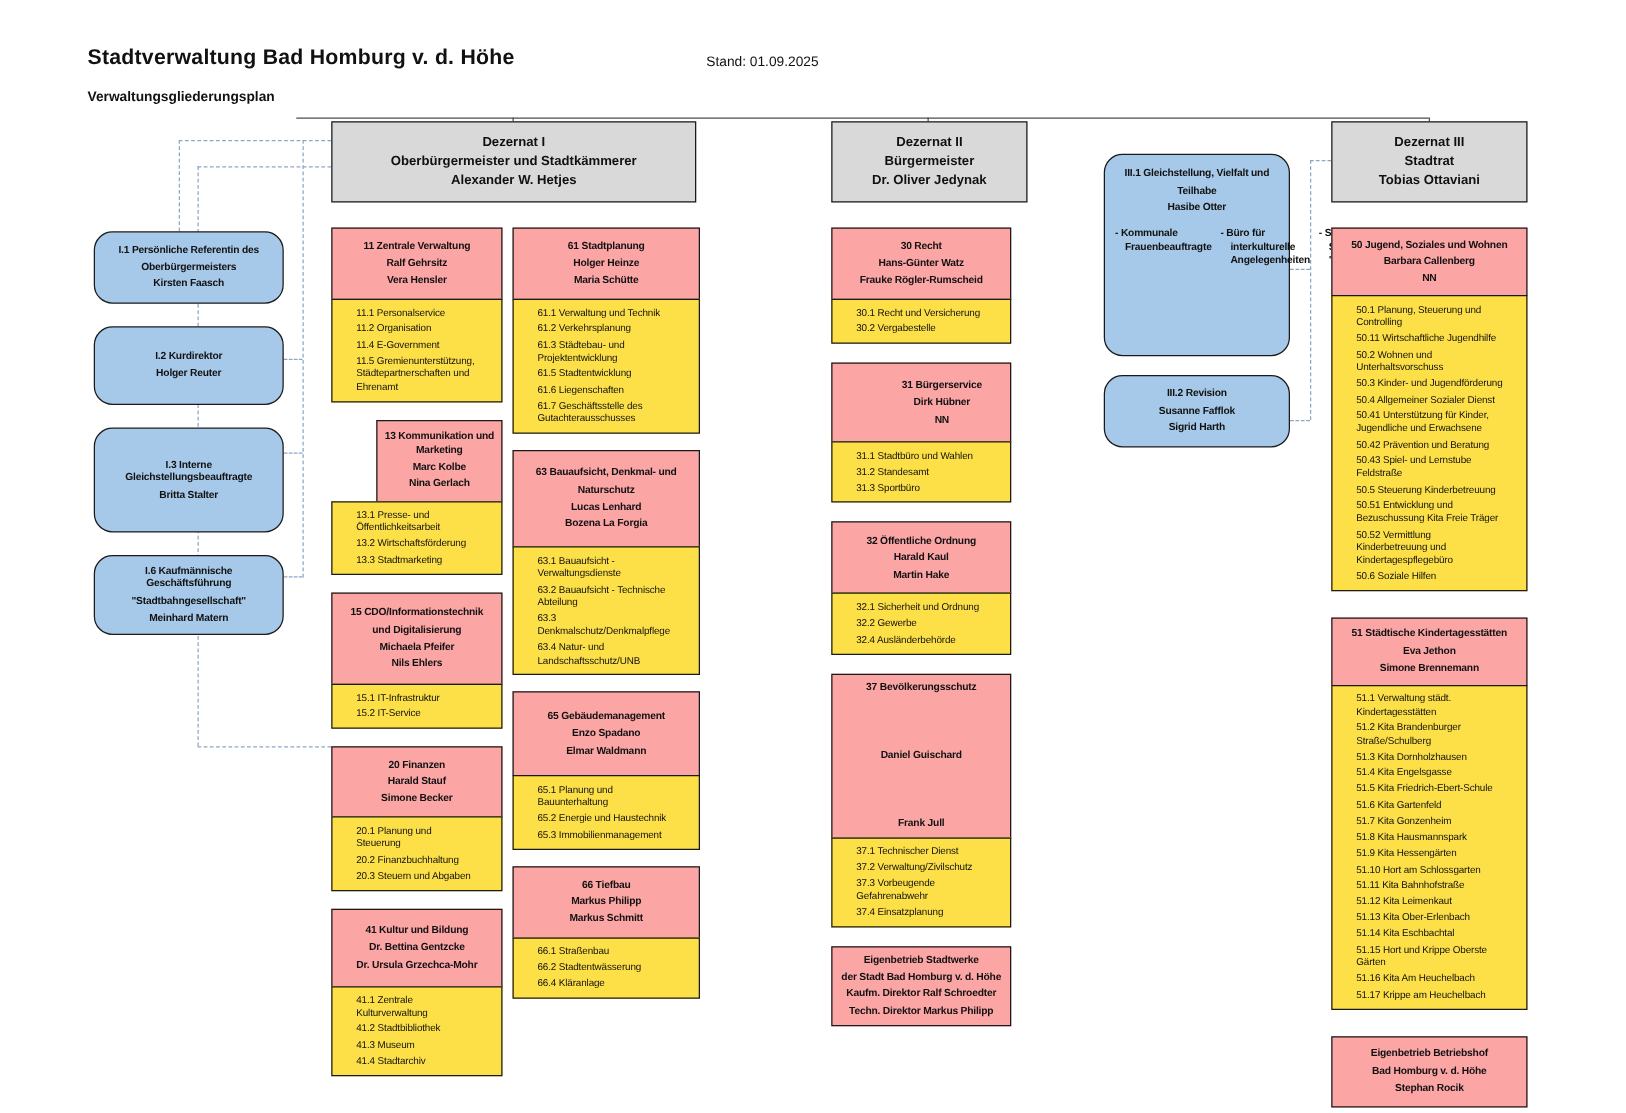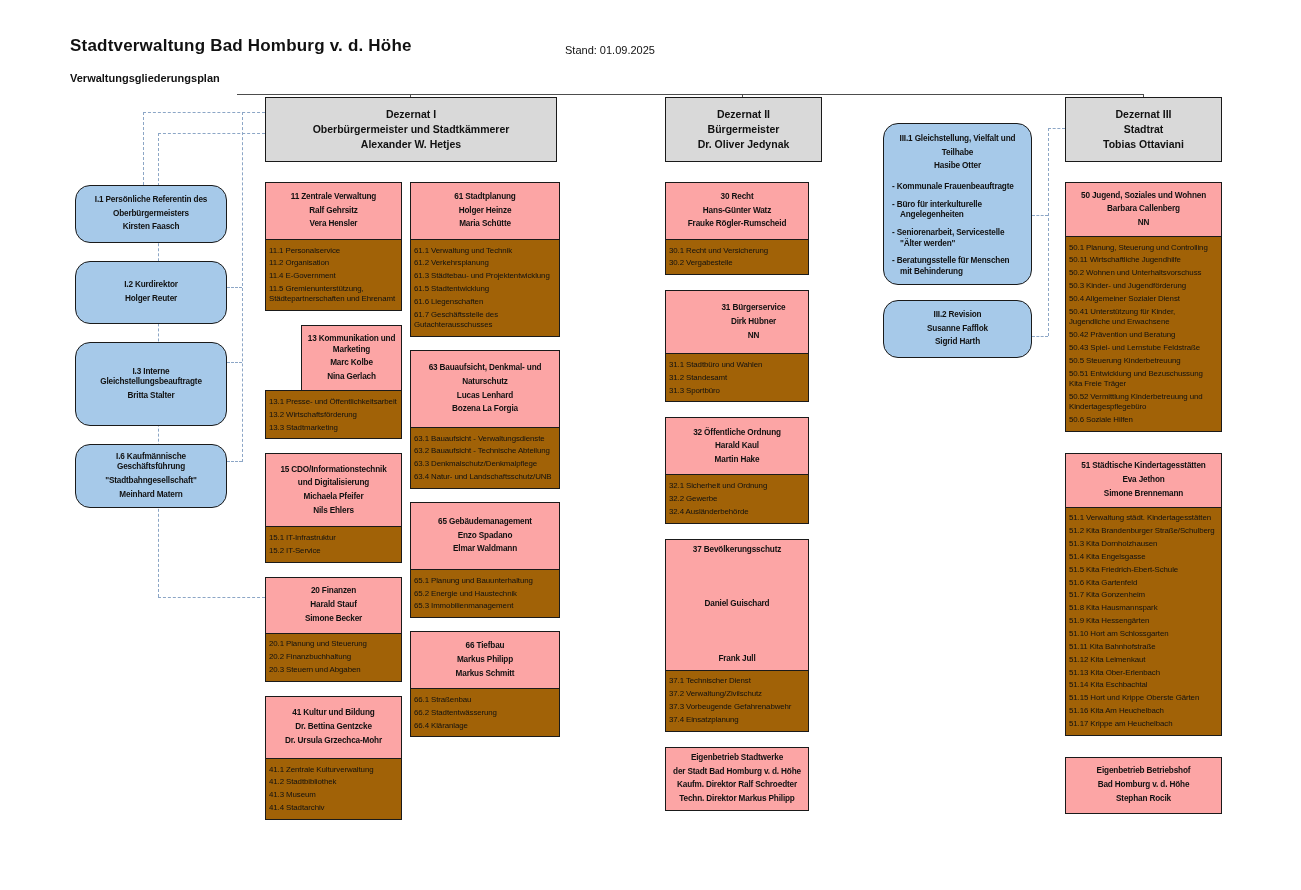--- a/index.html
+++ b/index.html
@@ -23,24 +23,24 @@
   #colS .box + .box{margin-top:15px;}
 
   .box{box-sizing:border-box;}
   .box-head{background:#fca5a5;border:1.5px solid #1a1a1a;box-sizing:border-box;
     display:flex;flex-direction:column;justify-content:center;align-items:center;
     text-align:center;font-weight:bold;font-size:8.2px;line-height:1.3;padding:5px 3px;gap:3px;
     letter-spacing:-0.15px;}
   .rounded .box-head{border-radius:15px;background:#a6c9e9;padding:6px 6px;}
   .bullets-box .box-head{justify-content:flex-start;padding-top:10px;gap:3px;}
   .tl{width:100%;}
-  .box-list{background:#a16207;border:1.5px solid #1a1a1a;margin-top:-1px;box-sizing:border-box;
-    padding:3px 2px;font-size:7.9px;line-height:1.3;text-align:left;letter-spacing:-0.1px;}
+  .box-list{background:#fde047;border:1.5px solid #1a1a1a;margin-top:-1px;box-sizing:border-box;
+    padding:3px 18px;font-size:7.9px;line-height:1.3;text-align:left;letter-spacing:-0.1px;}
   .li{margin:2.6px 1px;}
-  .bullets{align-self:stretch;text-align:left;display:flex;flex-direction:column;gap:7px;
+  .bullets{align-self:stretch;text-align:left;display:flex;flex-direction:row;gap:7px;
     font-size:8.2px;margin-top:7px;padding:0 2px;}
   .bl{padding-left:8px;text-indent:-8px;}
 
   .conn{position:absolute;}
   .dash-h{border-top:1.3px dashed #8ca6c6;height:0;}
   .dash-v{border-left:1.3px dashed #8ca6c6;width:0;}
   .solid-h{border-top:1.2px solid #4d4d4d;height:0;}
   .solid-v{border-left:1.2px solid #4d4d4d;width:0;}
 </style>
 </head>

